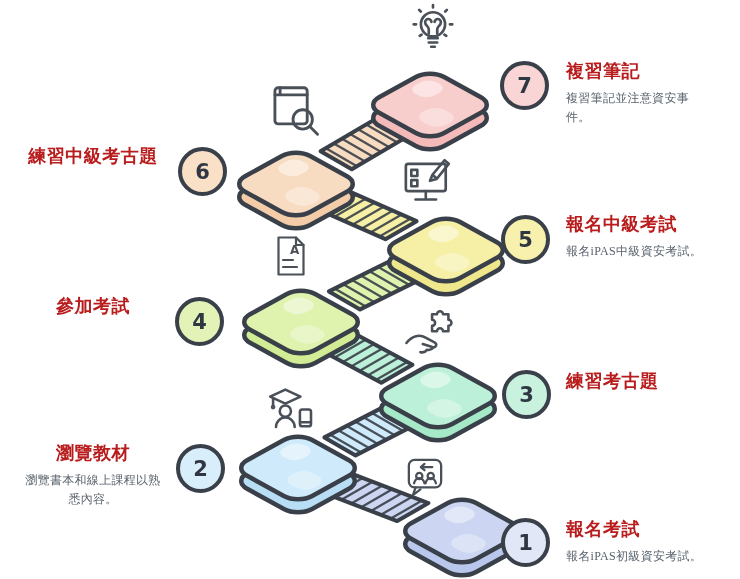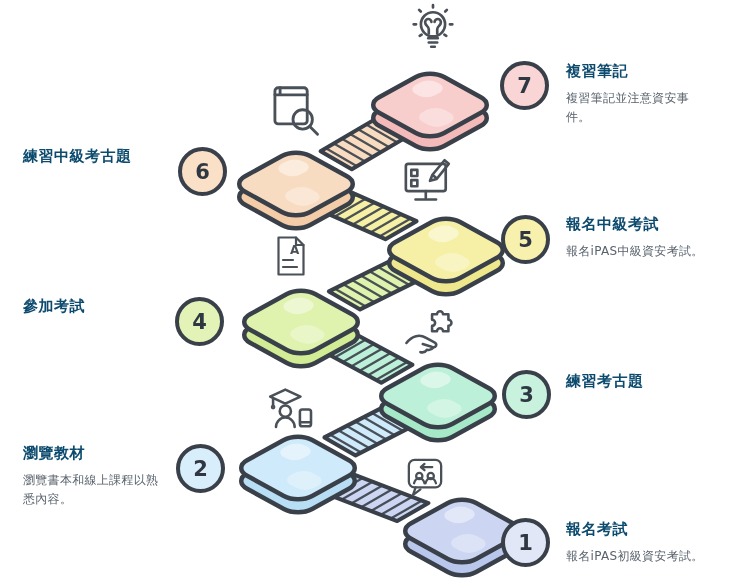--- a/index.html
+++ b/index.html
@@ -10,28 +10,28 @@
   #stairs-svg{position:absolute;left:0;top:0;}
   .icon-float{position:absolute;}
   .icon-float svg{width:100%;height:100%;display:block;}
   .badge{
     position:absolute;width:41px;height:41px;border:4px solid #3a4049;border-radius:50%;
     display:flex;align-items:center;justify-content:center;
     font-size:21px;font-weight:700;color:#2f3842;
   }
   .step-text{position:absolute;width:140px;}
   .step-text h3{
-    margin:0 0 8px 0;font-size:15px;line-height:20px;font-weight:700;color:#0c4a6e;
+    margin:0 0 8px 0;font-size:18px;line-height:20px;font-weight:700;color:#b91c1c;
     letter-spacing:.5px;white-space:nowrap;
   }
   .step-text p{
-    margin:0;font-size:12px;line-height:19px;color:#59626c;letter-spacing:.3px;
+    margin:0;font-size:12px;line-height:19px;color:#59626c;letter-spacing:.3px;font-family:Liberation Serif, serif;
   }
   .step-text.right{text-align:left;}
-  .step-text.left{text-align:left;}
+  .step-text.left{text-align:center;}
 </style>
 </head>
 <body>
 
 <div class="canvas">
 
   <svg id="stairs-svg" width="740" height="579" viewBox="0 0 740 579">
       <g transform="translate(462,544) scale(1,0.55) rotate(45)">
         <rect x="-46" y="-46" width="92" height="92" rx="20" fill="#b9c7ed" stroke="#3a4049" stroke-width="4.5" stroke-linejoin="round" vector-effect="non-scaling-stroke"></rect>
       </g>

